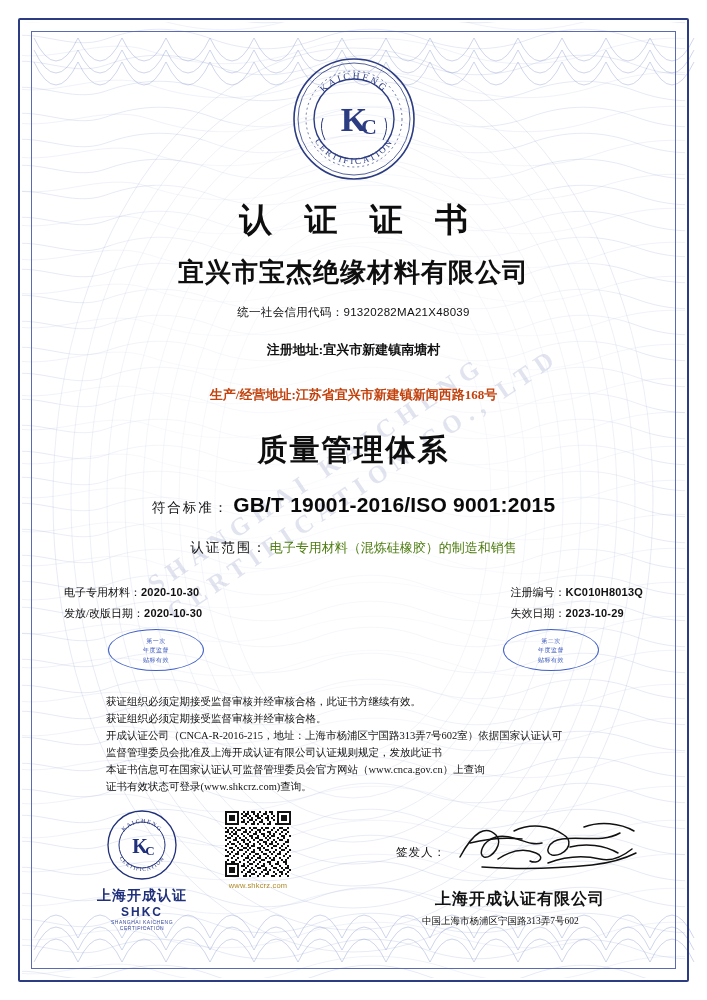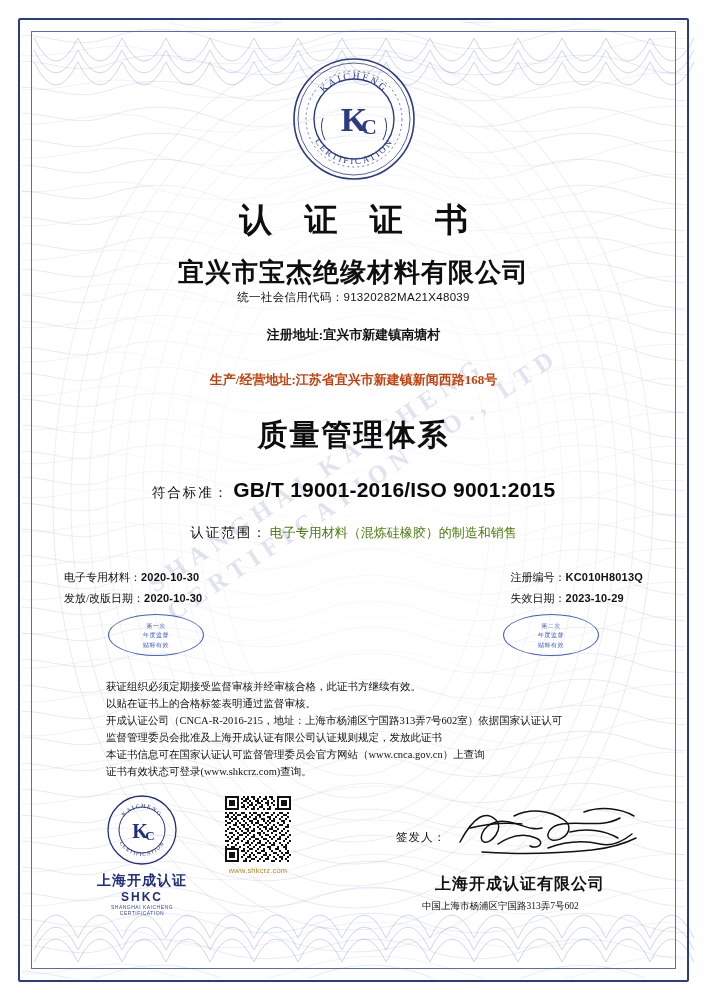--- a/index.html
+++ b/index.html
@@ -90,21 +90,21 @@
     font-size: 26px;
     font-weight: bold;
     color: #0e0e0e;
     margin-top: 12px;
     letter-spacing: 1px;
   }
   .code-line {
     text-align: center;
     font-size: 11.5px;
     color: #111;
-    margin-top: 0;
+    margin-top: 15px;
     letter-spacing: 0.3px;
   }
   .addr-line {
     text-align: center;
     font-size: 13px;
     color: #111;
     margin-top: 21px;
     font-family: "Liberation Serif", serif;
     font-weight: bold;
   }
@@ -439,21 +439,21 @@
       </div>
       <div class="stamp s2">
         <div>第二次</div>
         <div>年度监督</div>
         <div>贴标有效</div>
       </div>
     </div>
 
     <div class="notes">
       <div>获证组织必须定期接受监督审核并经审核合格，此证书方继续有效。</div>
-      <div>以贴在证书上的合格标签表明通过监督审核。</div>
+      <div>获证组织必须定期接受监督审核并经审核合格。</div>
       <div>开成认证公司（CNCA-R-2016-215，地址：上海市杨浦区宁国路313弄7号602室）依据国家认证认可</div>
       <div>监督管理委员会批准及上海开成认证有限公司认证规则规定，发放此证书</div>
       <div>本证书信息可在国家认证认可监督管理委员会官方网站（www.cnca.gov.cn）上查询</div>
       <div>证书有效状态可登录(www.shkcrz.com)查询。</div>
     </div>
 
     <div class="bottom">
 
       <div class="logo-bottom">
         <svg width="72" height="72" viewBox="0 0 72 72" xmlns="http://www.w3.org/2000/svg">

